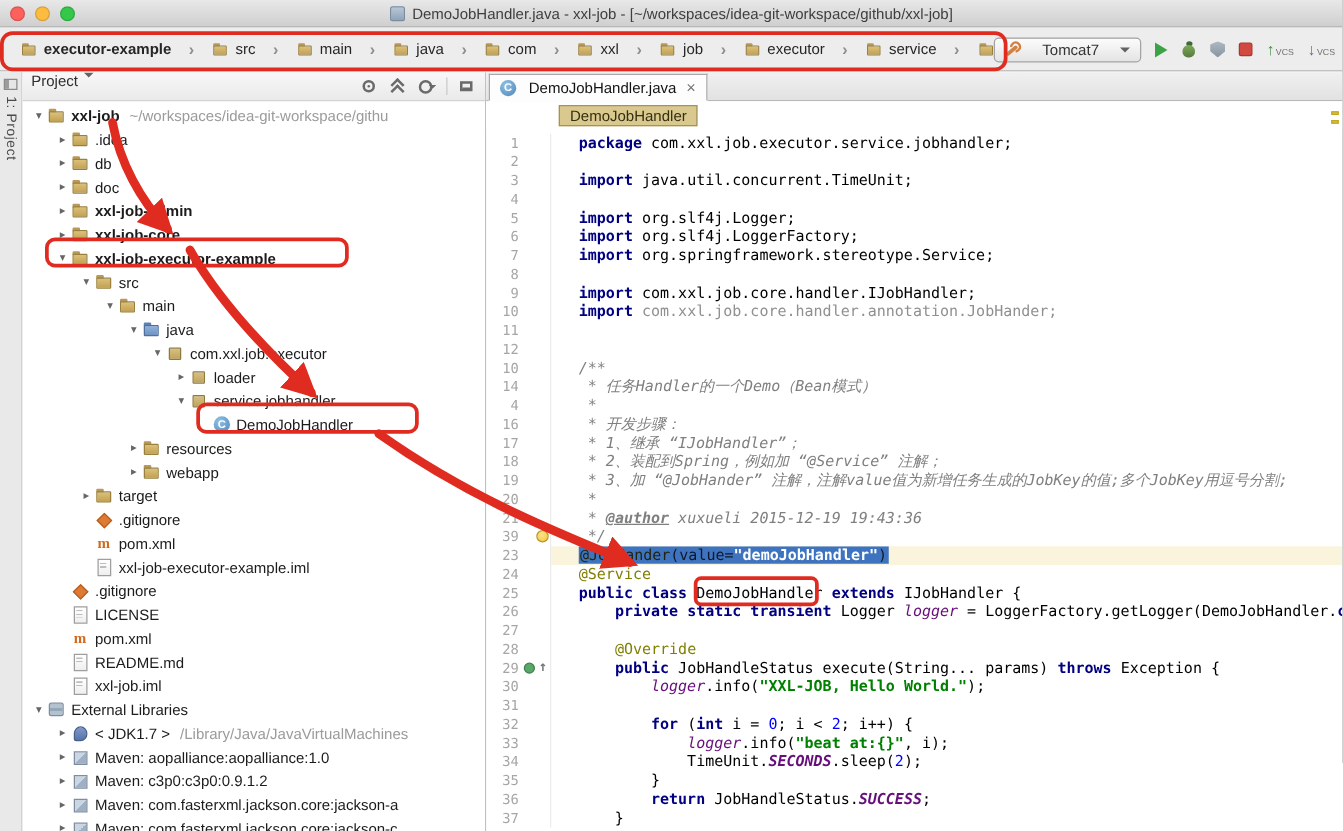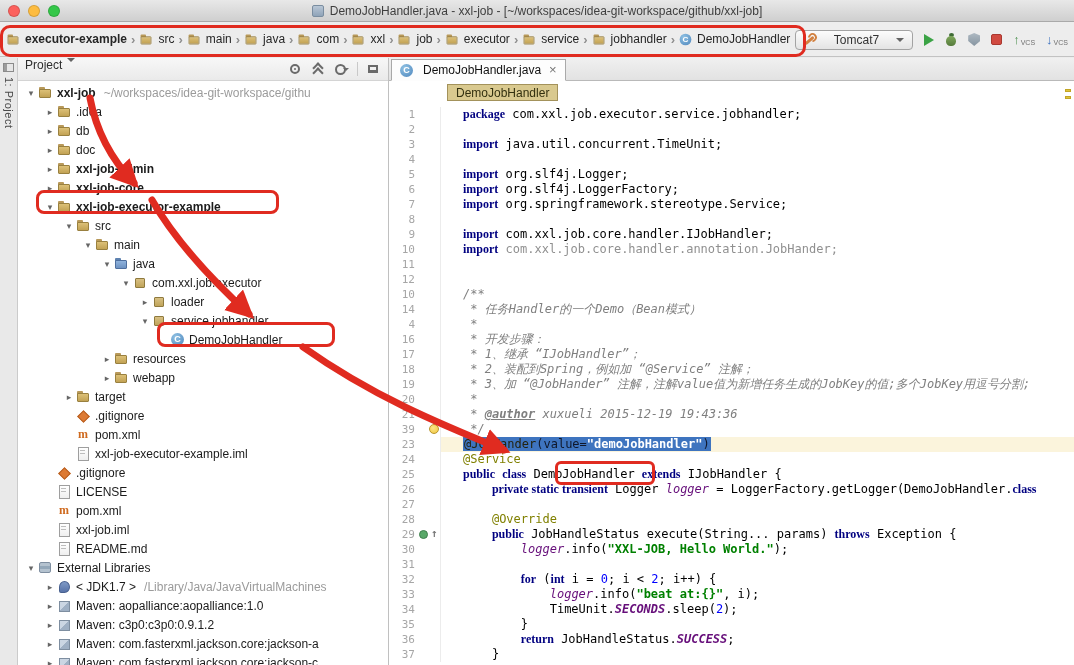--- a/index.html
+++ b/index.html
@@ -12,21 +12,21 @@
   
   #titlebar { height:22px; background:linear-gradient(#E8E8E8,#CFCFCF); border-bottom:1px solid #A9A9A9;
     display:flex; align-items:center; justify-content:center; font-size:12px; color:#3E3E3E; position:relative; }
   #traffic { position:absolute; left:8px; top:5px; display:flex; gap:8px; }
   .tl { width:12px; height:12px; border-radius:50%; border:1px solid rgba(0,0,0,.15); }
   .tl-close { background:#FC615D; } .tl-min { background:#FDBC40; } .tl-zoom { background:#34C749; }
   .win-icon { width:12px; height:12px; background:linear-gradient(#B9C7D6,#8FA3B8); border:1px solid #7A8Da0; border-radius:2px; margin-right:6px; }
   
   #toolbar { height:35px; background:#EDEDED; border-bottom:1px solid #C2C2C2; display:flex; align-items:center; padding-left:4px; position:relative; }
   #breadcrumbs { display:flex; align-items:center; font-size:12px; color:#262626; white-space:nowrap; overflow:hidden; max-width:800px; }
-  .crumb { display:flex; align-items:center; padding:2px 2px; cursor:pointer;justify-content:center; }
+  .crumb { display:flex; align-items:center; padding:2px 12px; cursor:pointer;justify-content:center; }
   .crumb-sep { color:#8F8F8F; margin:0 2px; font-size:13px; font-weight:bold; }
   #run-controls { position:absolute; right:6px; top:0; height:35px; display:flex; align-items:center; gap:11px; }
   #run-combo { display:flex; align-items:center; gap:17px; background:linear-gradient(#FCFCFC,#E4E4E4); border:1px solid #A3A3A3; border-radius:4px; padding:2px 8px; font-size:12px; color:#333; cursor:pointer; }
   .caret-down { width:0; height:0; border-left:4px solid transparent; border-right:4px solid transparent; border-top:4px solid #636363; }
   .wrench-icon { width:13px; height:13px; position:relative; }
   .wrench-icon::before { content:""; position:absolute; left:0px; top:6px; width:11px; height:3px; background:#D28140; transform:rotate(-40deg); border-radius:2px; }
   .wrench-icon::after { content:""; position:absolute; right:0px; top:0px; width:5px; height:5px; border:2px solid #D28140; border-radius:50%; border-bottom-color:transparent; transform:rotate(45deg); }
   .play-icon { width:0; height:0; border-top:6px solid transparent; border-bottom:6px solid transparent; border-left:10px solid #3BA345; cursor:pointer; }
   .debug-icon { width:12px; height:13px; position:relative; cursor:pointer; }
   .debug-icon::after { content:""; position:absolute; left:1px; top:3px; right:1px; bottom:0; background:linear-gradient(#7FA85B,#567B3C); border-radius:50% 50% 45% 45%; }
@@ -86,21 +86,21 @@
   #crumb-bar { height:22px; flex:none; display:flex; align-items:center; padding-left:58px; background:#FFF; }
   #editor-crumb { background:#D9C98F; border:1px solid #A3925B; padding:0 8px; font-size:12px; color:#33300F; height:17px; line-height:16px; cursor:pointer; }
   #code { flex:1; overflow:hidden; font-family:"DejaVu Sans Mono","Liberation Mono",monospace; font-size:12px; padding-top:4px; position:relative; }
   .code-line { height:15px; display:flex; white-space:pre; }
   .ln-num { width:26px; flex:none; text-align:right; color:#A6A6A6; font-size:11px; line-height:15px; }
   .ln-icons { width:24px; flex:none; position:relative; margin-left:2px; border-right:1px solid #ECECEC; }
   .ln-text { flex:1; line-height:15px; padding-left:22px; overflow:hidden; }
   .caret-row .ln-text { background:#FBF4DC; }
   .sel { background:#3E74BF; padding:0 1px; }
   .sel .tk-ann { color:#23230F; } .sel .tk-pl { color:#0f172a; } .sel .tk-str { color:#FFFFFF; font-weight:bold; }
-  .tk-kw { color:#000080; font-weight:bold;font-family:Liberation Serif, serif; }
+  .tk-kw { color:#000080; font-weight:bold; }
   .tk-pl { color:#000; }
   .tk-str { color:#008000; font-weight:bold; }
   .tk-com { color:#7F7F7F; font-style:italic; }
   .tk-doctag { color:#7F7F7F; font-style:italic; font-weight:bold; text-decoration:underline; }
   .tk-ann { color:#808000; }
   .tk-num { color:#0000FF; }
   .tk-field { color:#660E7A; font-style:italic; }
   .tk-sfield { color:#660E7A; font-style:italic; font-weight:bold; }
   .tk-gi { color:#909090; }
   .bulb { position:absolute; left:12px; top:2px; width:10px; height:10px; border-radius:50%; background:radial-gradient(circle at 40% 35%,#FBE489,#F2C83E); border:1px solid #B9952D; }
@@ -338,26 +338,26 @@
             <span class="tree-label">LICENSE</span>
           </div>
           <div class="tree-row" style="padding-left: 25px;">
             <span class="tree-arrow"></span>
             <span class="icon icon-maven"></span>
             <span class="tree-label">pom.xml</span>
           </div>
           <div class="tree-row" style="padding-left: 25px;">
             <span class="tree-arrow"></span>
             <span class="icon icon-file"></span>
+            <span class="tree-label">README.md</span>
+          </div>
+          <div class="tree-row" style="padding-left: 25px;">
+            <span class="tree-arrow"></span>
+            <span class="icon icon-file"></span>
             <span class="tree-label">xxl-job.iml</span>
-          </div>
-          <div class="tree-row" style="padding-left: 25px;">
-            <span class="tree-arrow"></span>
-            <span class="icon icon-file"></span>
-            <span class="tree-label">README.md</span>
           </div>
           <div class="tree-row" style="padding-left: 6px;">
             <span class="tree-arrow">▾</span>
             <span class="icon icon-extlib"></span>
             <span class="tree-label">External Libraries</span>
           </div>
           <div class="tree-row" style="padding-left: 25px;">
             <span class="tree-arrow">▸</span>
             <span class="icon icon-jdk"></span>
             <span class="tree-label">&lt; JDK1.7 &gt;</span>

